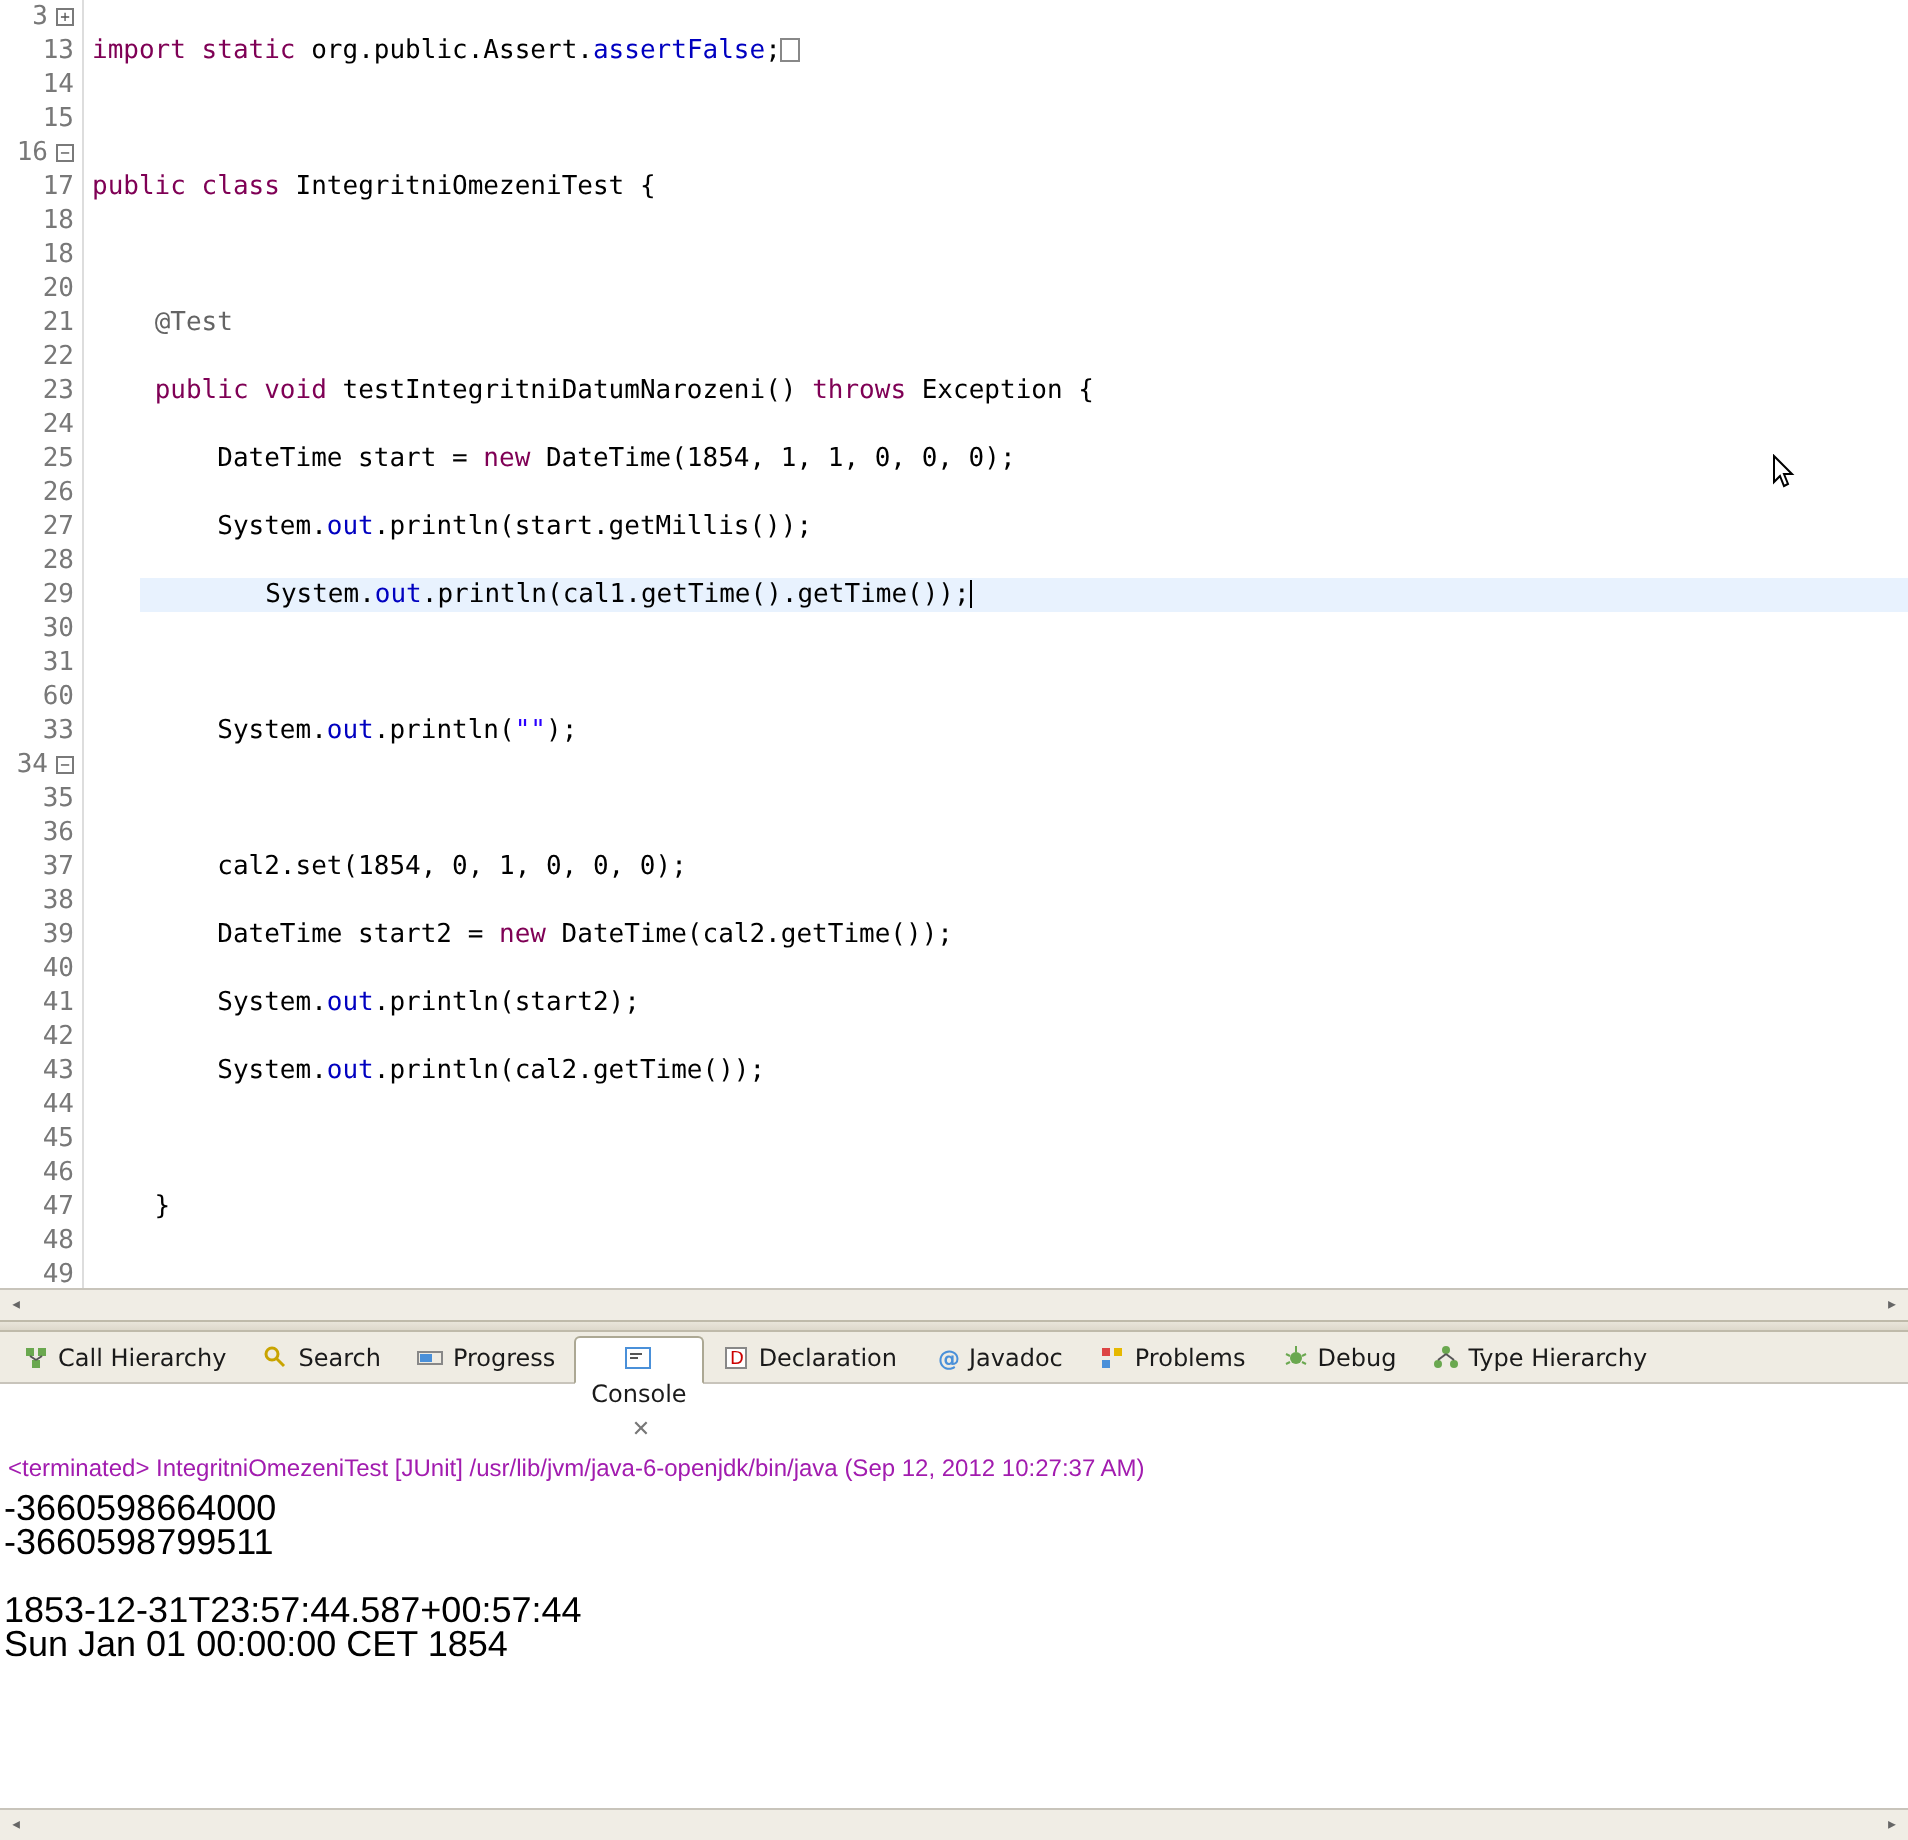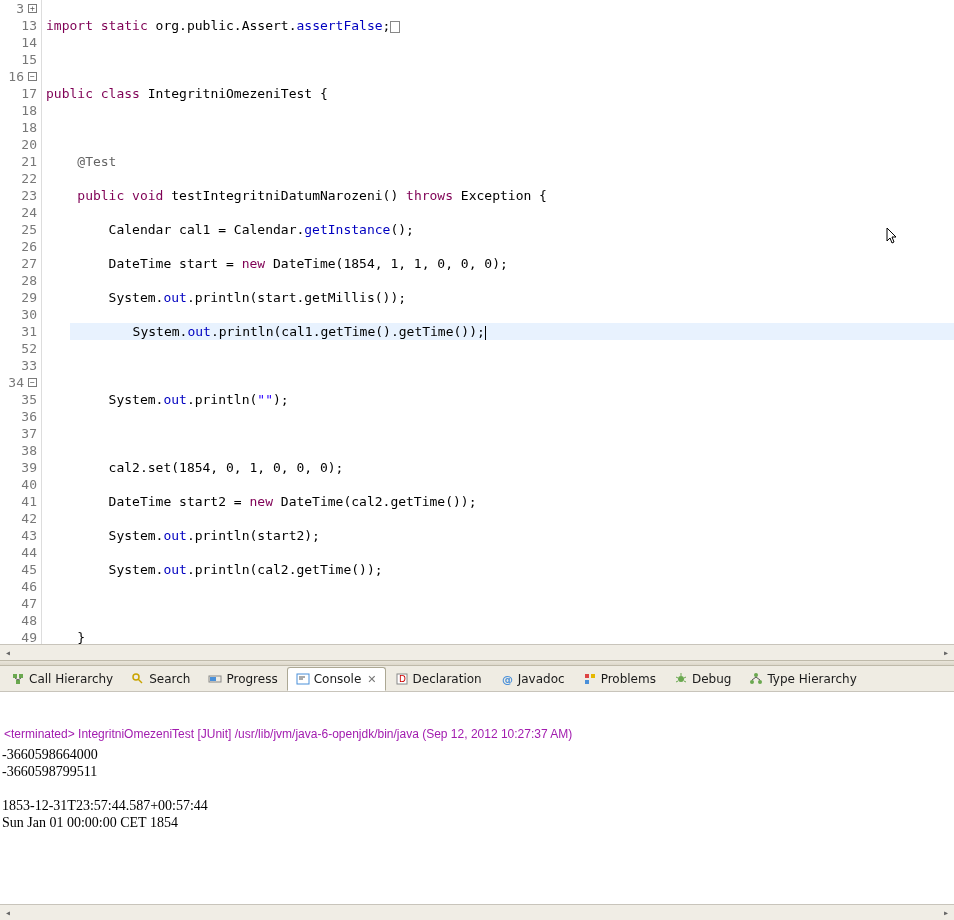--- a/index.html
+++ b/index.html
@@ -57,21 +57,21 @@
   .hscroll .arrow { width:16px; height:14px; display:flex; align-items:center; justify-content:center; color:#666; font-size:10px;}
   .hscroll .track { flex:1; height:14px; background:#f0ede5; }
   .separator {
     height: 6px;
     background: linear-gradient(#e9e5da,#ddd8cb);
     border-top:1px solid #bfbaaa;
     border-bottom:1px solid #bfbaaa;
   }
   .tabs {
     display: flex;
-    align-items: flex-start;
+    align-items: center;
     background: #efece3;
     border-bottom: 1px solid #c8c4bb;
     height: 26px;
     font-family: "DejaVu Sans", Arial, sans-serif;
     font-size: 12px;
     padding-left:2px;
   }
   .tab {
     display:flex;
     align-items:center;
@@ -83,34 +83,35 @@
     cursor:pointer;
     height:24px;
   }
   .tab.active {
     background:#fff;
     border:1px solid #aca894;
     border-bottom:1px solid #fff;
     border-radius:3px 3px 0 0;
     position:relative;
     top:1px;
+    flex-direction:column;
   }
   .tab .icn { width:14px; height:14px; display:inline-flex; align-items:center; justify-content:center; font-size:11px;}
   .close-x { color:#777; font-size:11px; margin-left:2px;}
   .status-line {
     font-family: Liberation Sans, sans-serif;
     font-size:12px;
     color:#a21caf;
     padding: 3px 4px;
     background:#fff;
     margin-top:32px;
   }
   .console-out {
-    font-family: Liberation Serif, serif;
-    font-size:14px;
+    font-family: Liberation Sans, sans-serif;
+    font-size:18px;
     line-height:17px;
     white-space:pre;
     padding: 2px 2px;
     background:#fff;
     flex:1;
   }
   .bottom-scroll {
     height:16px;
     background:#f0ede5;
     border-top:1px solid #c8c4bb;
@@ -187,21 +188,21 @@
     <div class="ln">
         <span>29</span>
       </div>
     <div class="ln">
         <span>30</span>
       </div>
     <div class="ln">
         <span>31</span>
       </div>
     <div class="ln">
-        <span>52</span>
+        <span>60</span>
       </div>
     <div class="ln">
         <span>33</span>
       </div>
     <div class="ln">
         <span>34</span>
         <span class="fold">−</span>
       </div>
     <div class="ln">
         <span>35</span>
@@ -249,21 +250,20 @@
         <span>49</span>
       </div>
   </div>
   <div class="code">
 <div class="row"><span class="kw">import</span> <span class="kw">static</span><span> org.public.Assert.</span><span class="st">assertFalse</span><span>;</span><span class="cursor-box"></span></div>
 <div class="row"></div>
 <div class="row"><span class="kw">public</span> <span class="kw">class</span><span> IntegritniOmezeniTest {</span></div>
 <div class="row"></div>
 <div class="row">    <span class="ann">@Test</span></div>
 <div class="row">    <span class="kw">public</span> <span class="kw">void</span><span> testIntegritniDatumNarozeni() </span><span class="kw">throws</span><span> Exception {</span></div>
-<div class="row"><span>        Calendar cal1 = Calendar.</span><span class="st">getInstance</span><span>();</span></div>
 <div class="row"><span>        DateTime start = </span><span class="kw">new</span><span> DateTime(1854, 1, 1, 0, 0, 0);</span></div>
 <div class="row"><span>        System.</span><span class="st">out</span><span>.println(start.getMillis());</span></div>
 <div class="row hl"><span>        System.</span><span class="st">out</span><span>.println(cal1.getTime().getTime());</span><span style="border-left:1px solid #000; display:inline-block; height:14px; vertical-align:middle;"></span></div>
 <div class="row"></div>
 <div class="row"><span>        System.</span><span class="st">out</span><span>.println(</span><span class="str">""</span><span>);</span></div>
 <div class="row"></div>
 <div class="row"><span>        cal2.set(1854, 0, 1, 0, 0, 0);</span></div>
 <div class="row"><span>        DateTime start2 = </span><span class="kw">new</span><span> DateTime(cal2.getTime());</span></div>
 <div class="row"><span>        System.</span><span class="st">out</span><span>.println(start2);</span></div>
 <div class="row"><span>        System.</span><span class="st">out</span><span>.println(cal2.getTime());</span></div>

